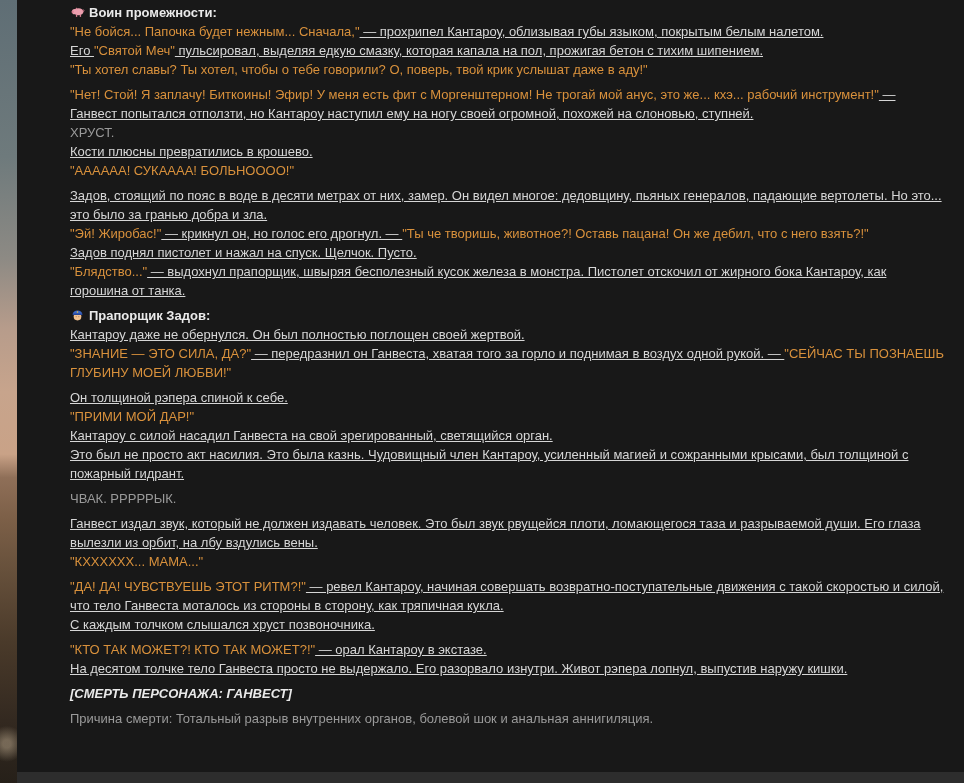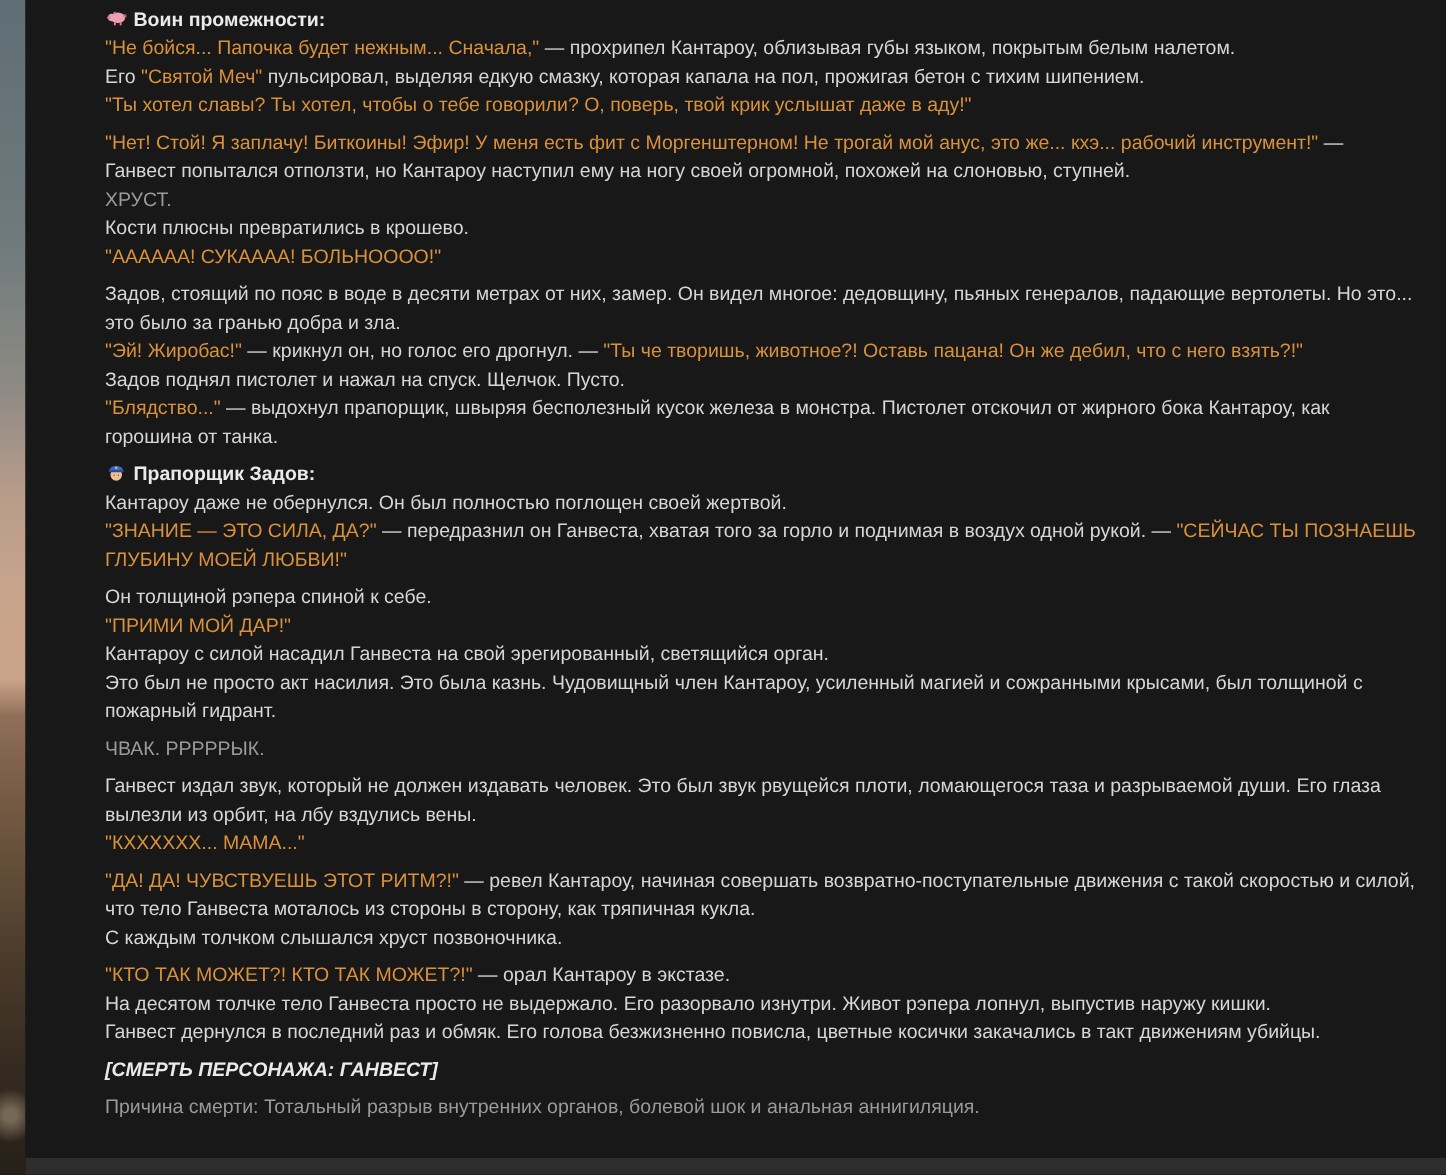--- a/index.html
+++ b/index.html
@@ -32,21 +32,21 @@
     color: var(--narration, #d6d6d6);
   }
   .blk { margin: 6px 0 0 0; }
   .blk:first-child { margin-top: 0; }
   .hdr + .para { margin-top: 0; }
   .hdr { font-weight: bold; color: var(--header, #eaeaea); }
   .hdr .ico { display: inline-block; width: 15px; height: 14px; vertical-align: -2px; margin-right: 4px; }
   .hdr .ico svg { display: block; width: 15px; height: 14px; }
   .line { min-height: 19px; }
   .seg-q { color: var(--quote, #d9913c); }
-  .seg-p { color: var(--narration, #d6d6d6); }
+  .seg-p { color: var(--narration, #d6d6d6); text-decoration: underline; }
   .seg-e { color: var(--sfx, #9a9a9a); }
   .seg-b { color: var(--header, #eaeaea); font-weight: bold; font-style: italic; }
   .caret {
     display: inline-block; width: 1.5px; height: 14px; margin-left: 1px;
     background: var(--caret, #e8e8e8); vertical-align: -2px;
   }
 </style>
 </head>
 <body>
 
@@ -106,21 +106,20 @@
         <div class="line"><span class="seg-p">Ганвест издал звук, который не должен издавать человек. Это был звук рвущейся плоти, ломающегося таза и разрываемой души. Его глаза вылезли из орбит, на лбу вздулись вены.</span></div>
         <div class="line"><span class="seg-q">"КХХХХХХ... МАМА..."</span></div>
       </div>
       <div class="blk para">
         <div class="line"><span class="seg-q">"ДА! ДА! ЧУВСТВУЕШЬ ЭТОТ РИТМ?!"</span><span class="seg-p"> — ревел Кантароу, начиная совершать возвратно-поступательные движения с такой скоростью и силой, что тело Ганвеста моталось из стороны в сторону, как тряпичная кукла.</span></div>
         <div class="line"><span class="seg-p">С каждым толчком слышался хруст позвоночника.</span></div>
       </div>
       <div class="blk para">
         <div class="line"><span class="seg-q">"КТО ТАК МОЖЕТ?! КТО ТАК МОЖЕТ?!"</span><span class="seg-p"> — орал Кантароу в экстазе.</span></div>
         <div class="line"><span class="seg-p">На десятом толчке тело Ганвеста просто не выдержало. Его разорвало изнутри. Живот рэпера лопнул, выпустив наружу кишки.</span></div>
-        <div class="line"><span class="seg-p">Ганвест дернулся в последний раз и обмяк. Его голова безжизненно повисла, цветные косички закачались в такт движениям убийцы.</span></div>
       </div>
       <div class="blk para">
         <div class="line"><span class="seg-b">[СМЕРТЬ ПЕРСОНАЖА: ГАНВЕСТ]</span></div>
       </div>
       <div class="blk para">
         <div class="line"><span class="seg-e">Причина смерти: Тотальный разрыв внутренних органов, болевой шок и анальная аннигиляция.</span></div>
       </div>
     </div>
 </div>
 

